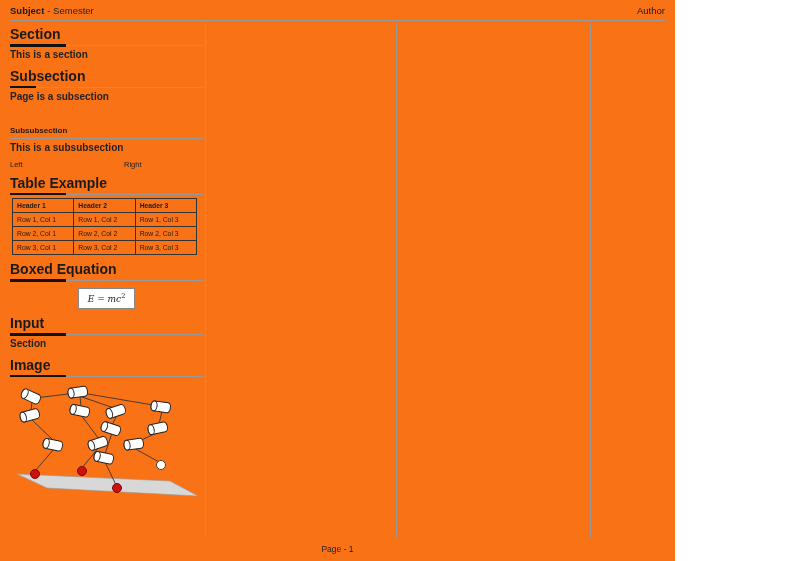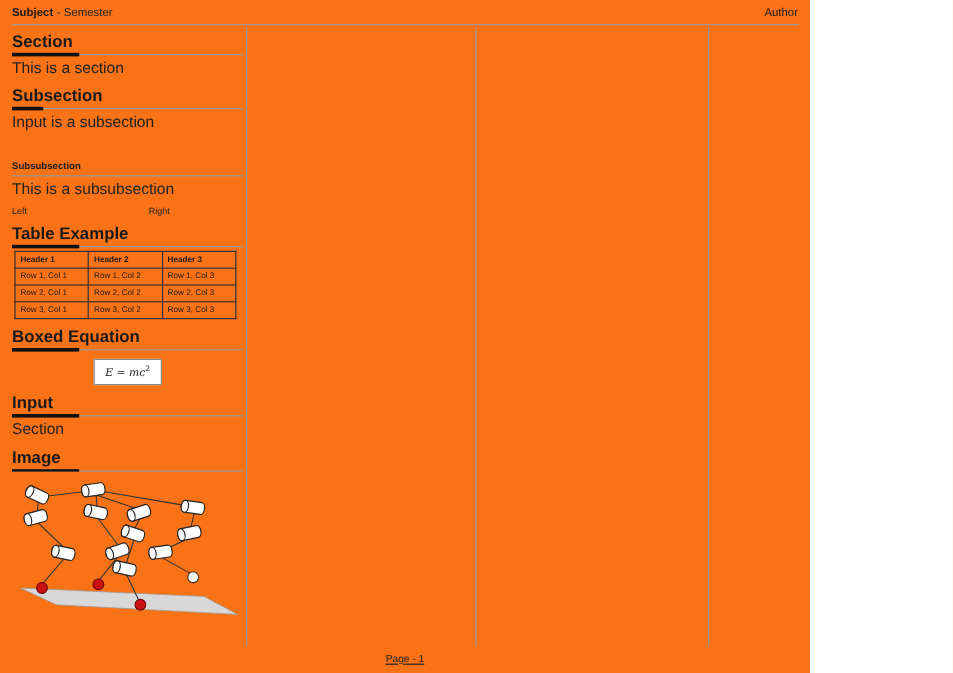--- a/index.html
+++ b/index.html
@@ -43,21 +43,21 @@
   .sec-title.lg.first{margin-top:3px;}
   .sec-title.sm{font-size:8px;margin:23px 0 1px;}
   .rule{position:relative;height:3px;margin-bottom:3px;}
   .rule::after{
     content:"";position:absolute;left:0;right:0;bottom:0;height:1px;
     background:var(--rule-gray);
   }
   .accent{position:absolute;left:0;bottom:-0.5px;height:2.6px;background:var(--accent-black);display:block;z-index:1;}
   .accent.lg{width:56px;}
   .accent.md{width:26px;}
-  .body-text{font-size:13px;margin:1px 0 2px;color:#222;line-height:1.25;}
+  .body-text{font-size:10px;margin:1px 0 2px;color:#222;line-height:1.25;font-weight:bold;}
   .two-col{display:flex;font-size:7.5px;margin:5px 0 2px;color:#222;gap:35px;}
   .two-col .half{width:50%;}
   
   table.example{
     border-collapse:collapse;
     width:185px;margin:3px 0 3px 2px;
     font-size:6.8px;
     border:1.3px solid #222;
   }
   table.example th,table.example td{
@@ -79,21 +79,21 @@
   
   .figure{display:block;margin:4px 0 0 2px;}
   .figure .ground{fill:var(--ground-gray);stroke:#9a9a9a;stroke-width:0.6;}
   .figure line{stroke:#333;stroke-width:0.9;}
   .figure .cyl-shape{fill:#ffffff;stroke:#222;stroke-width:1;}
   .figure .foot-red{fill:var(--foot-red);stroke:#6d0000;stroke-width:0.9;}
   .figure .foot-white{fill:#ffffff;stroke:#333;stroke-width:0.9;}
   
   .page-footer{
     position:absolute;left:0;right:0;bottom:7px;
-    text-align:center;font-size:8.5px;color:#222;text-decoration:underline;
+    text-align:center;font-size:8.5px;color:#222;
   }
 </style>
 </head>
 <body>
 
 <div class="page">
 
   <div class="doc-header">
     <div class="doc-title">
       <span class="bold">Subject</span><span class="rest">- Semester</span>
@@ -111,21 +111,21 @@
     <div class="sec-title lg first">Section</div>
     <div class="rule">
         <span class="accent lg"></span>
       </div>
     <div class="body-text">This is a section</div>
 
     <div class="sec-title lg">Subsection</div>
     <div class="rule">
         <span class="accent md"></span>
       </div>
-    <div class="body-text">Input is a subsection</div>
+    <div class="body-text">Page is a subsection</div>
 
     <div class="sec-title sm">Subsubsection</div>
     <div class="rule"></div>
     <div class="body-text">This is a subsubsection</div>
 
     <div class="two-col">
       <span class="half">Left</span>
       <span class="half">Right</span>
     </div>
 

